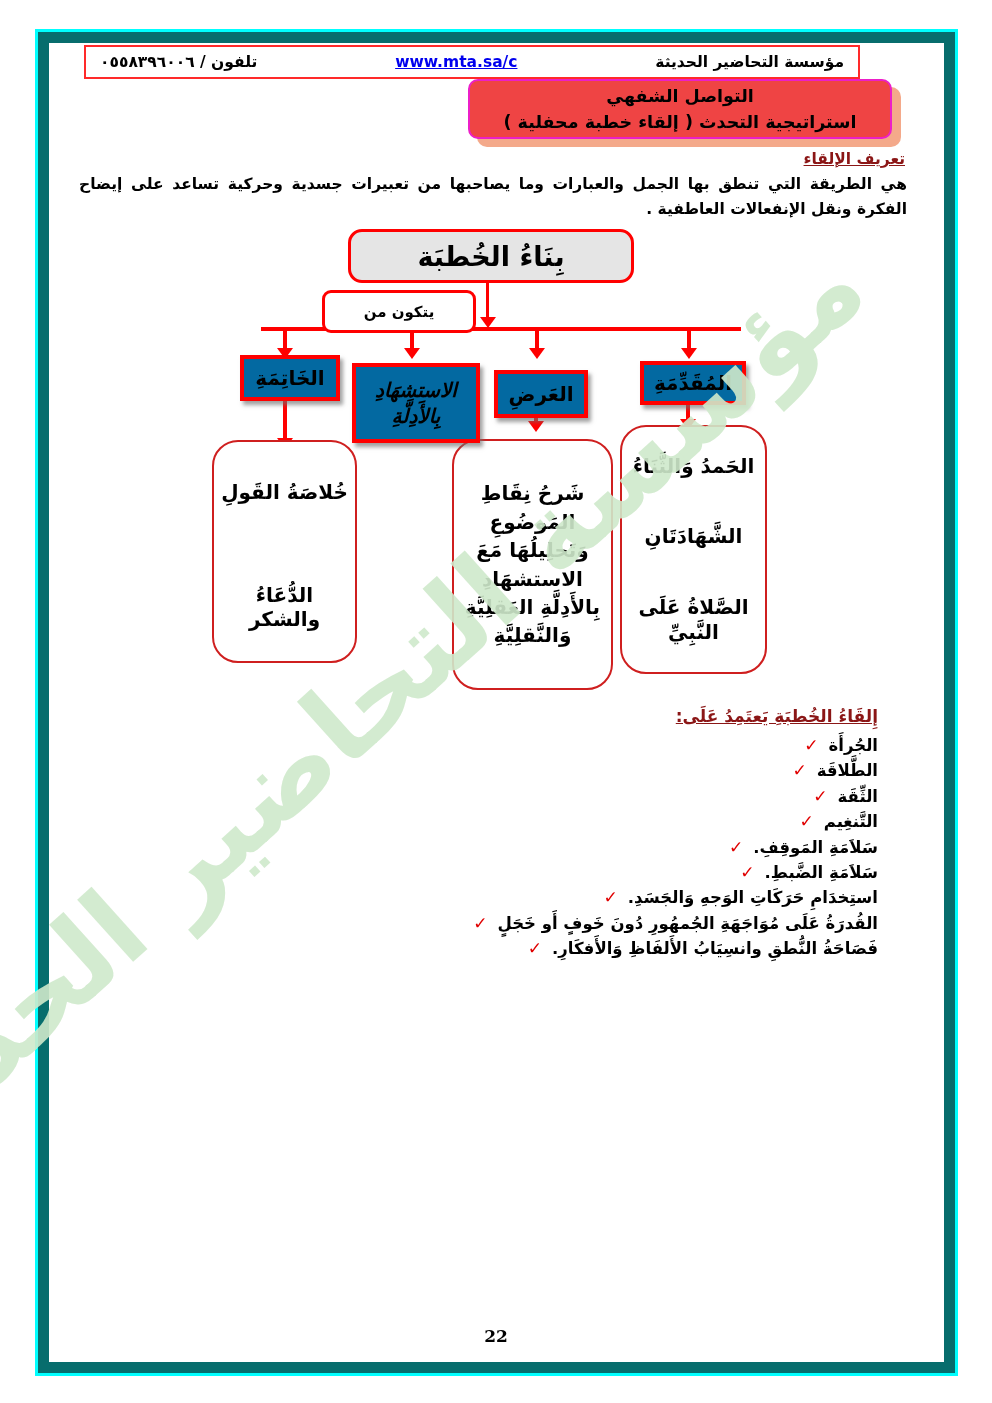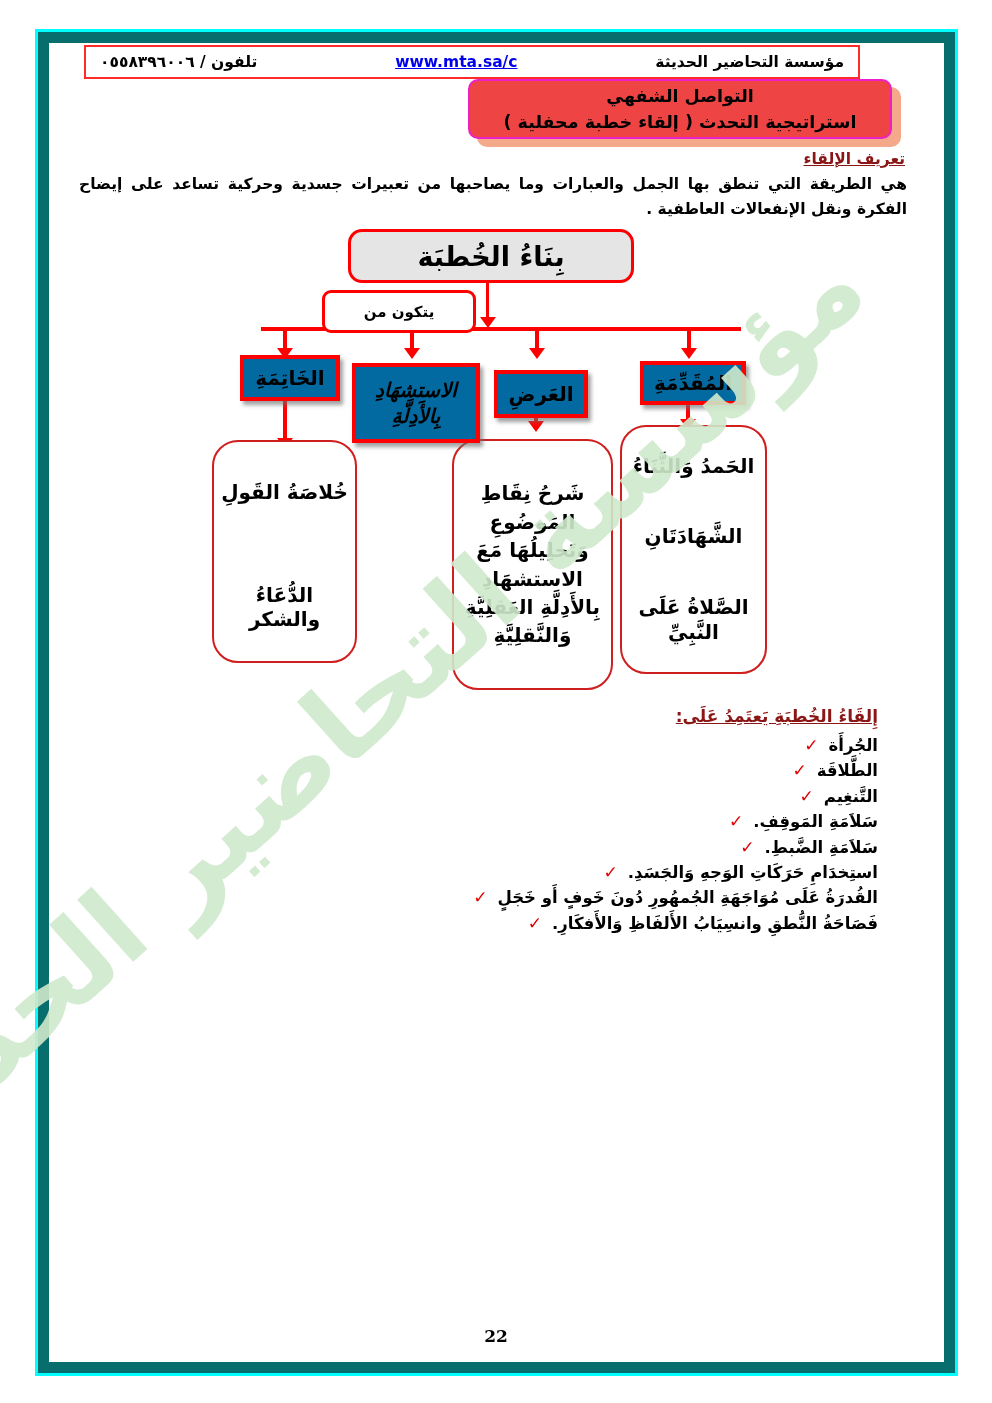--- a/index.html
+++ b/index.html
@@ -141,20 +141,21 @@
     <div>الشَّهَادَتَانِ</div>
     <div>الصَّلاةُ عَلَى النَّبِيِّ</div>
   </div>
 
   <div class="watermark">مؤسسة التحاضير الحديثة</div>
 
   <div class="list-heading">إِلقَاءُ الخُطبَةِ يَعتَمِدُ عَلَى:</div>
   <div class="check-list">
     <div class="check-item"><span>الجُرأَة</span><span class="chk">✓</span></div>
     <div class="check-item"><span>الطَّلاقَة</span><span class="chk">✓</span></div>
+    <div class="check-item"><span>الثِّقَة</span><span class="chk">✓</span></div>
     <div class="check-item"><span>التَّنغِيم</span><span class="chk">✓</span></div>
     <div class="check-item"><span>سَلاَمَةِ المَوقِفِ.</span><span class="chk">✓</span></div>
     <div class="check-item"><span>سَلاَمَةِ الضَّبطِ.</span><span class="chk">✓</span></div>
     <div class="check-item"><span>استِخدَامِ حَرَكَاتِ الوَجهِ وَالجَسَدِ.</span><span class="chk">✓</span></div>
     <div class="check-item"><span>القُدرَةُ عَلَى مُوَاجَهَةِ الجُمهُورِ دُونَ خَوفٍ أَو خَجَلٍ</span><span class="chk">✓</span></div>
     <div class="check-item"><span>فَصَاحَةُ النُّطقِ وانسِيَابُ الأَلفَاظِ وَالأَفكَارِ.</span><span class="chk">✓</span></div>
   </div>
 
   <div class="page-number">22</div>
 

